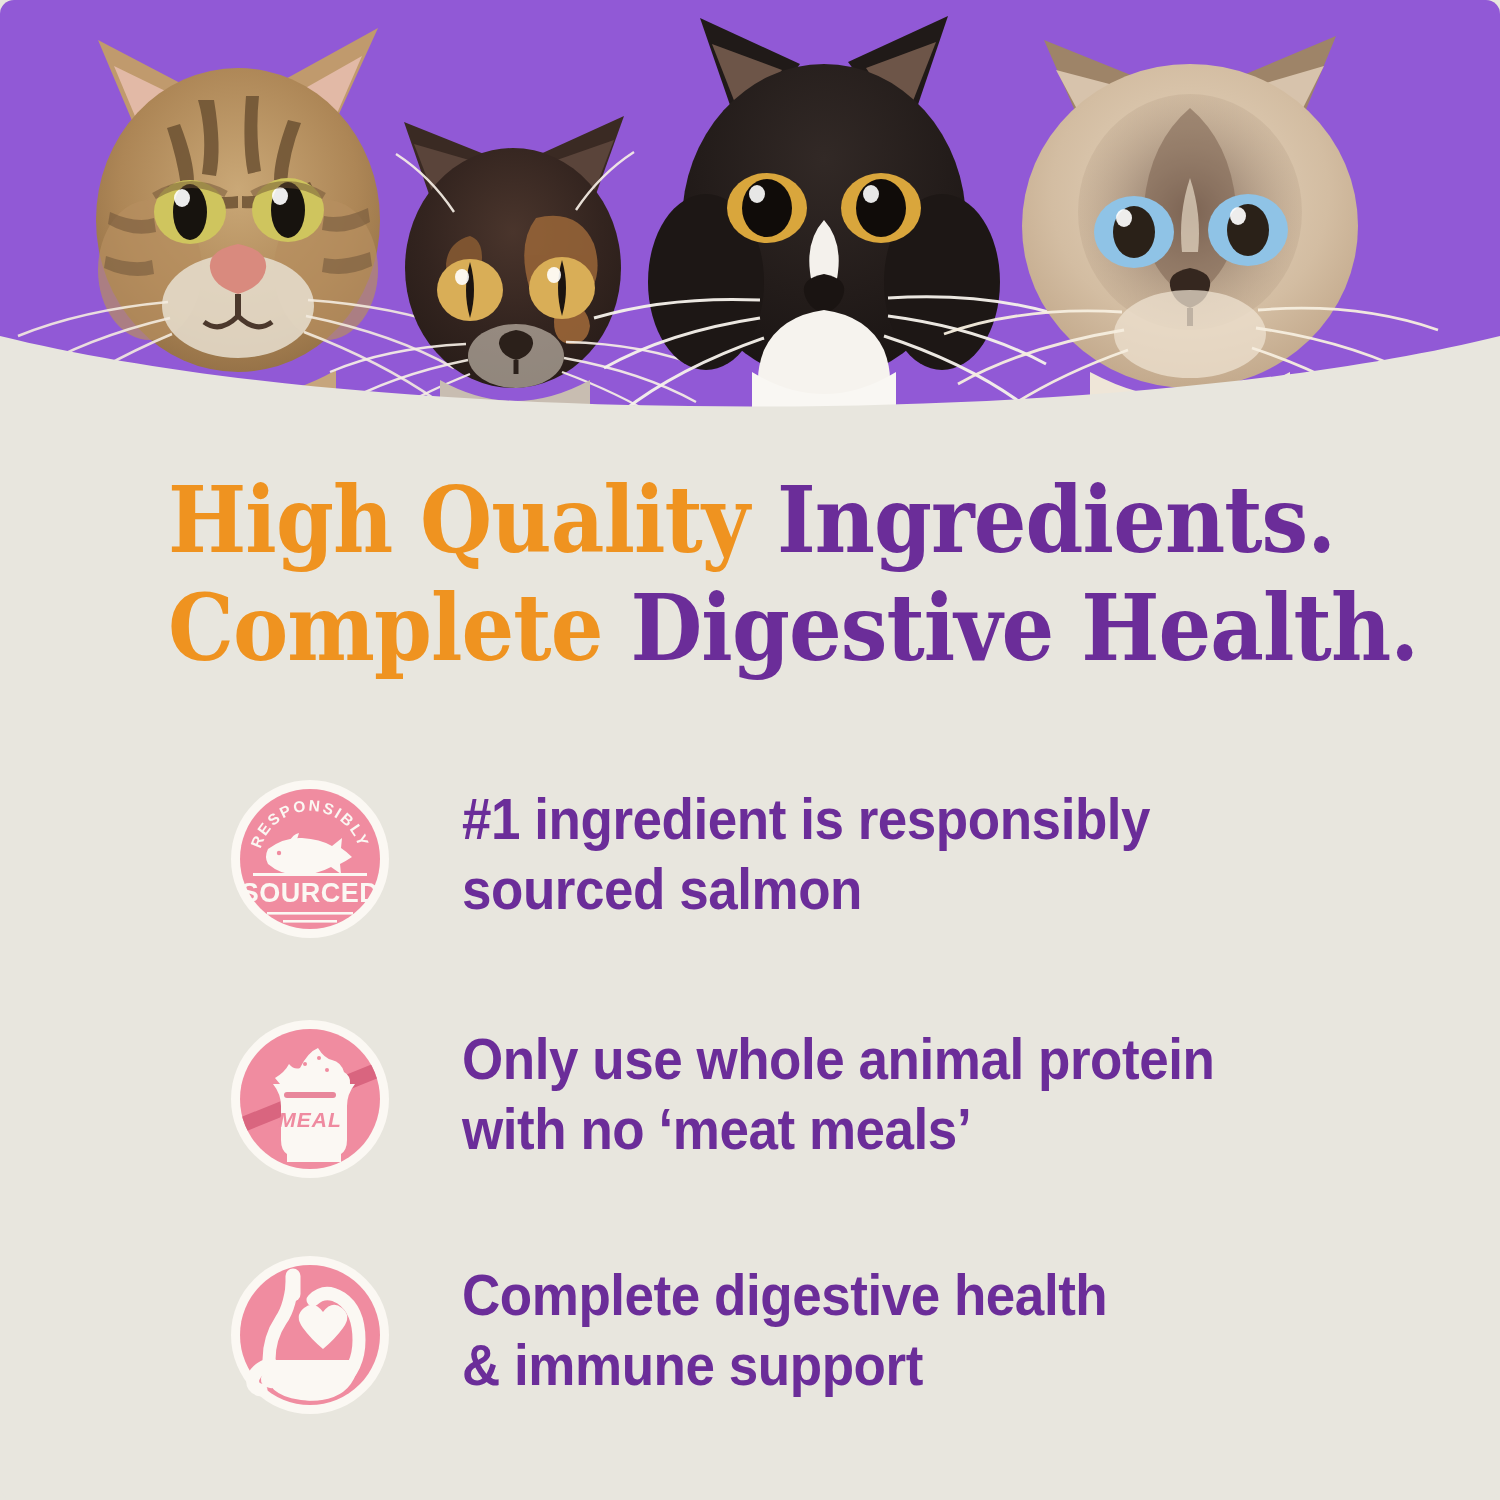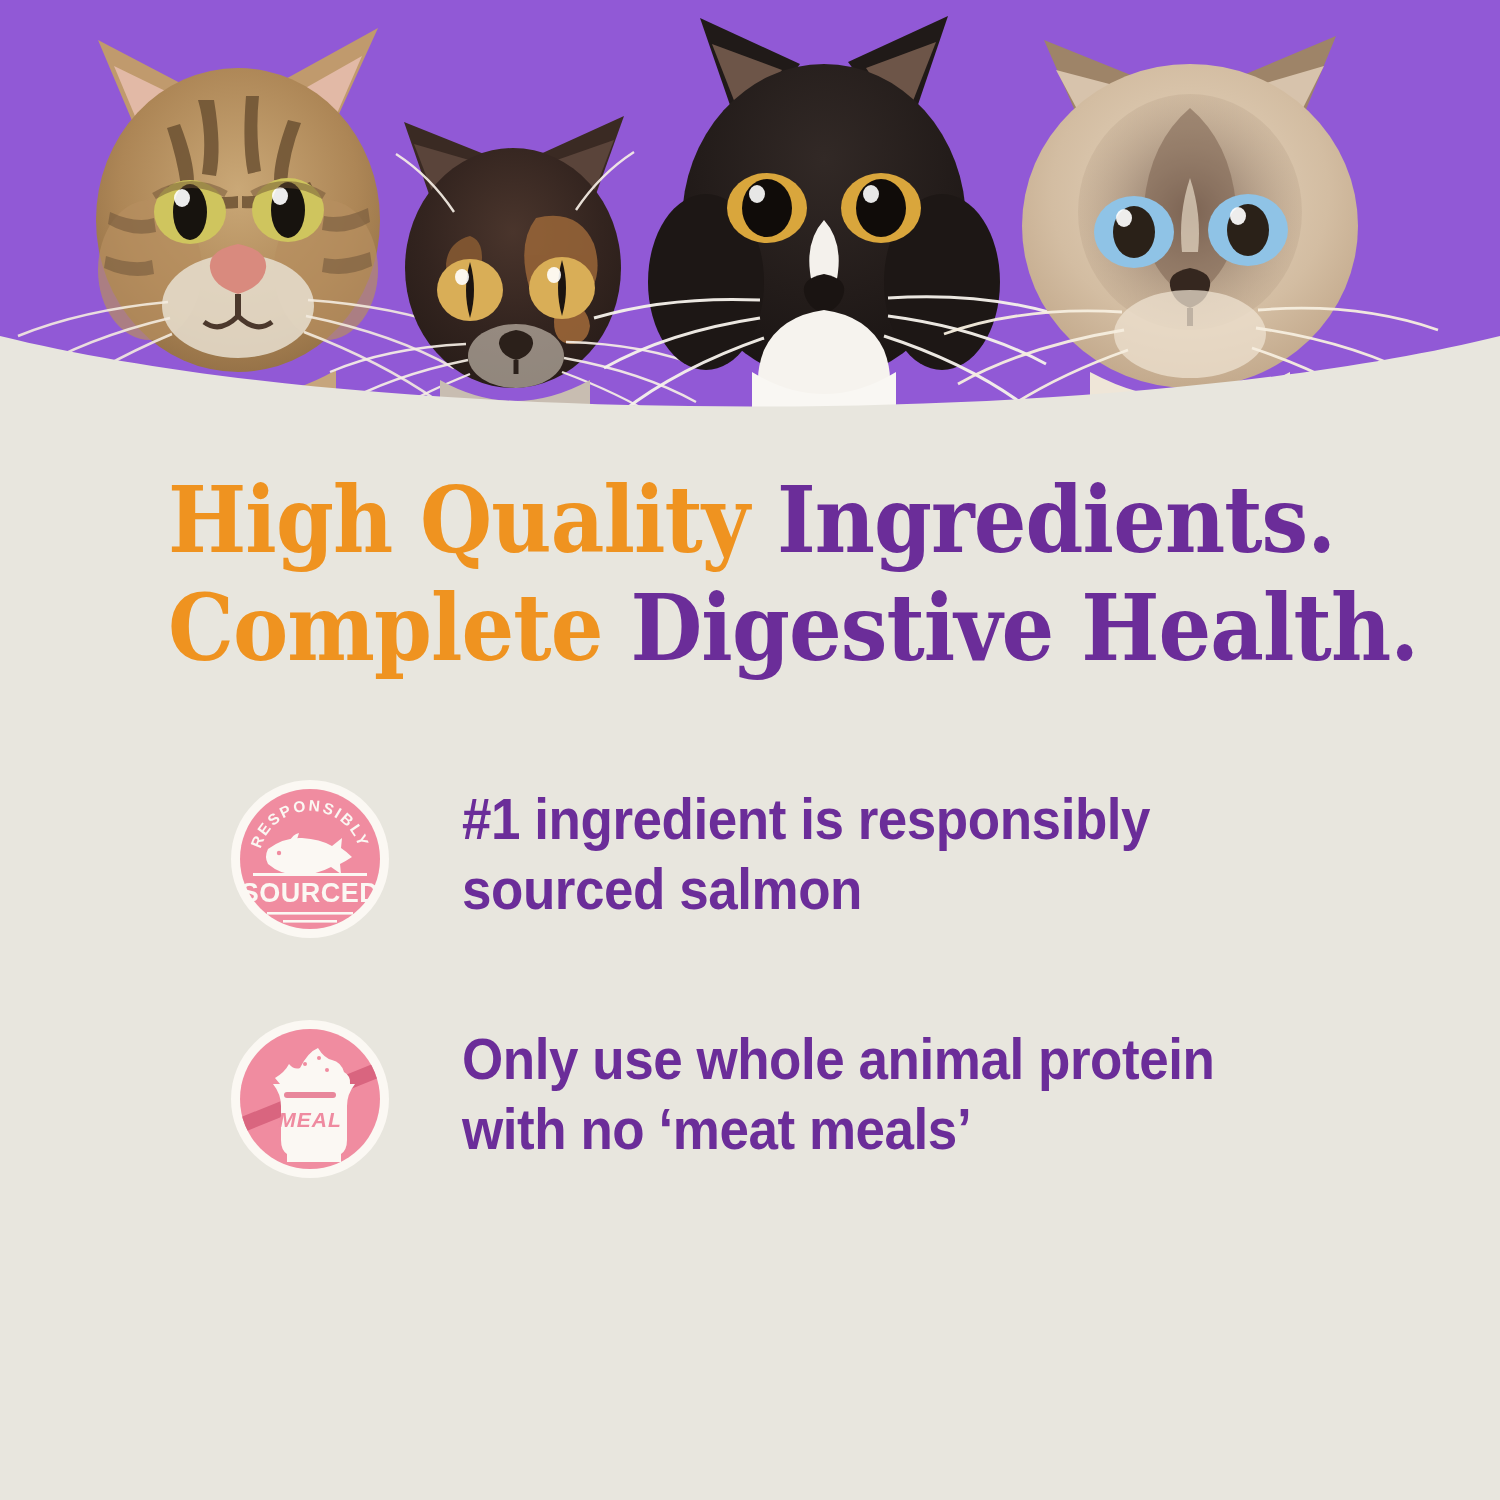--- a/index.html
+++ b/index.html
@@ -1,21 +1,21 @@
 <!DOCTYPE html>
 <html><head>
 <meta charset="utf-8">
 <style>
   html,body{margin:0;padding:0;}
   body{
     width:1500px;height:1500px;overflow:hidden;
     background:#e8e6de;
     font-family:"Liberation Sans", sans-serif;
   }
-  .poster{position:relative;width:1500px;height:1500px;overflow:hidden;background:#e8e6de;}
+  .poster{position:relative;width:1500px;height:1500px;overflow:hidden;background:#e8e6de;border-radius:14px;}
 
   
   .hero{position:absolute;left:0;top:0;width:1500px;height:420px;overflow:hidden;}
   .hero-bg{position:absolute;left:0;top:0;width:1500px;height:420px;background:#9159d6;}
   .cats{position:absolute;left:0;top:0;width:1500px;height:420px;}
   .curve{position:absolute;left:0;top:0;width:1500px;height:430px;}
 
   
   .headline{
     position:absolute;left:168px;top:466px;width:1260px;
@@ -330,15 +330,37 @@
           <text x="83" y="111" text-anchor="middle" font-family="Liberation Sans, sans-serif" font-size="21" font-weight="700" fill="#ef8ba0" letter-spacing="1">MEAL</text>
           <circle cx="78" cy="48" r="2" fill="#f08ca0"></circle>
           <circle cx="92" cy="42" r="2" fill="#f08ca0"></circle>
           <circle cx="100" cy="54" r="2" fill="#f08ca0"></circle>
         </svg>
       </div>
       <div class="feat-text">Only use whole animal protein
 with no ‘meat meals’</div>
     </div>
 
+    <div class="feature f3">
+      <div class="badge-wrap">
+        <svg class="badge" viewBox="0 0 166 166" xmlns="http://www.w3.org/2000/svg">
+          <circle cx="83" cy="83" r="79" fill="#fbf8f3"></circle>
+          <circle cx="83" cy="83" r="70" fill="#f08ca0"></circle>
+          <g>
+
+            <path d="M66 24 q-2 30 -12 44 q-12 18 -12 40 q0 26 24 32 q28 7 46 -8 q20 -16 20 -44 q0 -30 -18 -42 q-16 -10 -28 2" fill="none" stroke="#fbf8f3" stroke-width="13" stroke-linecap="round" stroke-linejoin="round"></path>
+
+            <path d="M66 24 l0 18" stroke="#fbf8f3" stroke-width="15" stroke-linecap="round" fill="none"></path>
+
+            <path d="M44 112 q-14 4 -18 14 q-2 10 8 12" fill="none" stroke="#fbf8f3" stroke-width="13" stroke-linecap="round"></path>
+
+            <path d="M47 112 q-10 4 -13 14 q-1 8 9 10 q6 1 8 -6 q14 22 44 18 q26 -4 34 -26 q2 -6 2 -14 l-84 0 Z" fill="#fbf8f3"></path>
+
+            <path d="M96 60 q9 -12 19 -4 q10 8 1 20 q-8 11 -20 21 q-12 -10 -20 -21 q-9 -12 1 -20 q10 -8 19 4 Z" fill="#fbf8f3"></path>
+          </g>
+        </svg>
+      </div>
+      <div class="feat-text">Complete digestive health
+&amp; immune support</div>
+    </div>
 
   </div>
 </div>
 
 </body></html>

